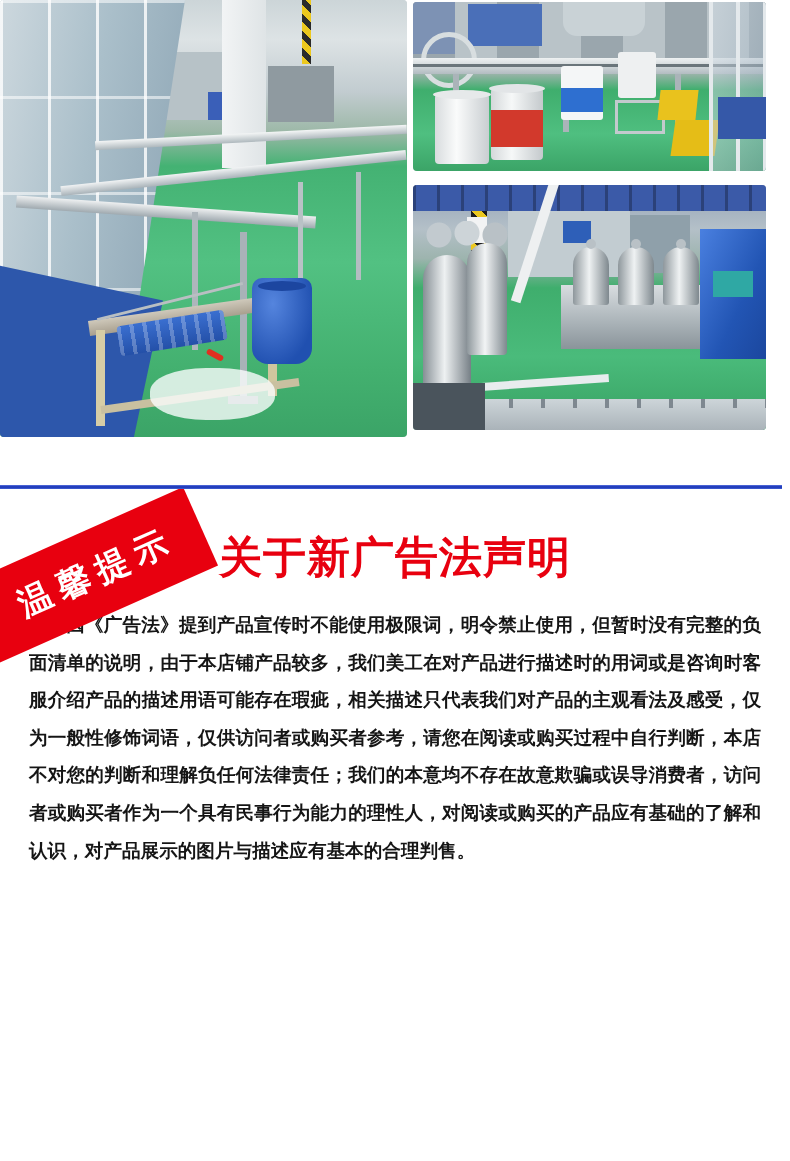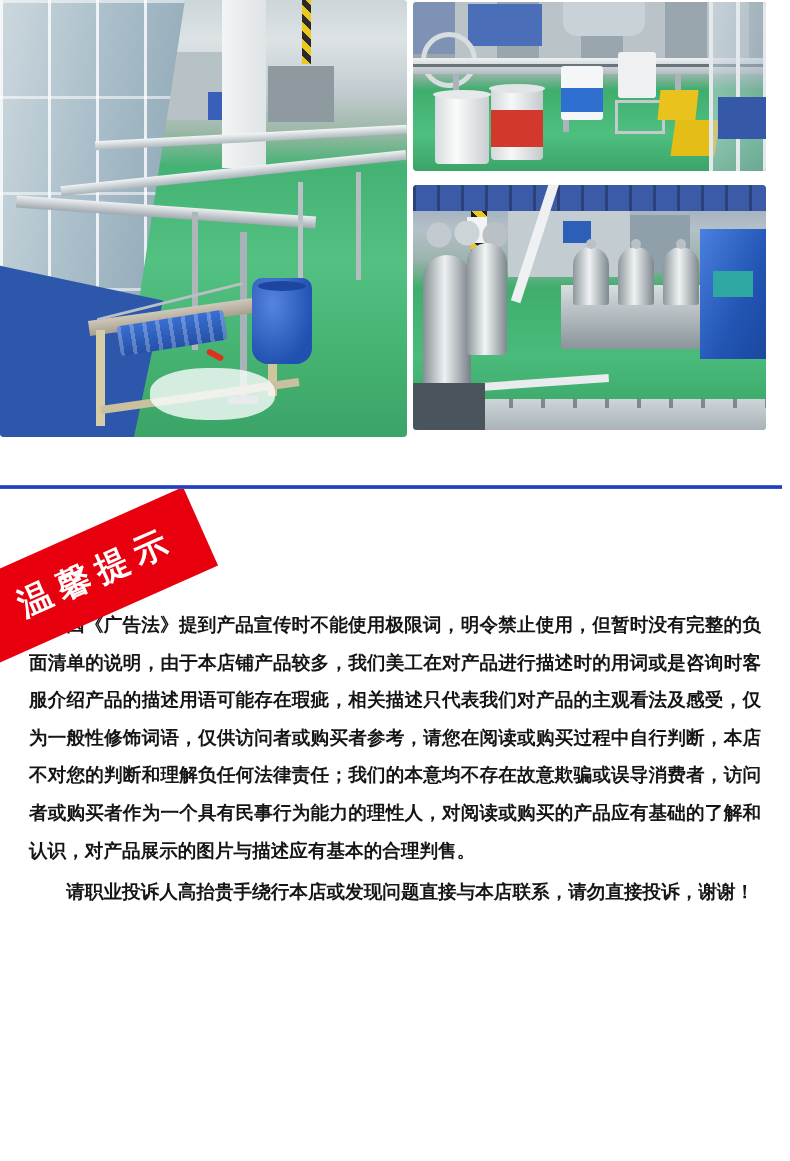--- a/index.html
+++ b/index.html
@@ -206,19 +206,19 @@
     <div class="s p3-conv"></div>
     <div class="s p3-dark"></div>
   </div>
 
   <div class="s divider"></div>
 
   <div class="s ribbon">
     <span>温馨提示</span>
   </div>
 
+  <div class="s title">关于新广告法声明</div>
 
   <div class="s body-text">
     <p>因《广告法》提到产品宣传时不能使用极限词，明令禁止使用，但暂时没有完整的负面清单的说明，由于本店铺产品较多，我们美工在对产品进行描述时的用词或是咨询时客服介绍产品的描述用语可能存在瑕疵，相关描述只代表我们对产品的主观看法及感受，仅为一般性修饰词语，仅供访问者或购买者参考，请您在阅读或购买过程中自行判断，本店不对您的判断和理解负任何法律责任；我们的本意均不存在故意欺骗或误导消费者，访问者或购买者作为一个具有民事行为能力的理性人，对阅读或购买的产品应有基础的了解和认识，对产品展示的图片与描述应有基本的合理判售。</p>
-    <p>请职业投诉人高抬贵手绕行本店或发现问题直接与本店联系，请勿直接投诉，谢谢！</p>
   </div>
 
 </div>
 
 </body></html>

